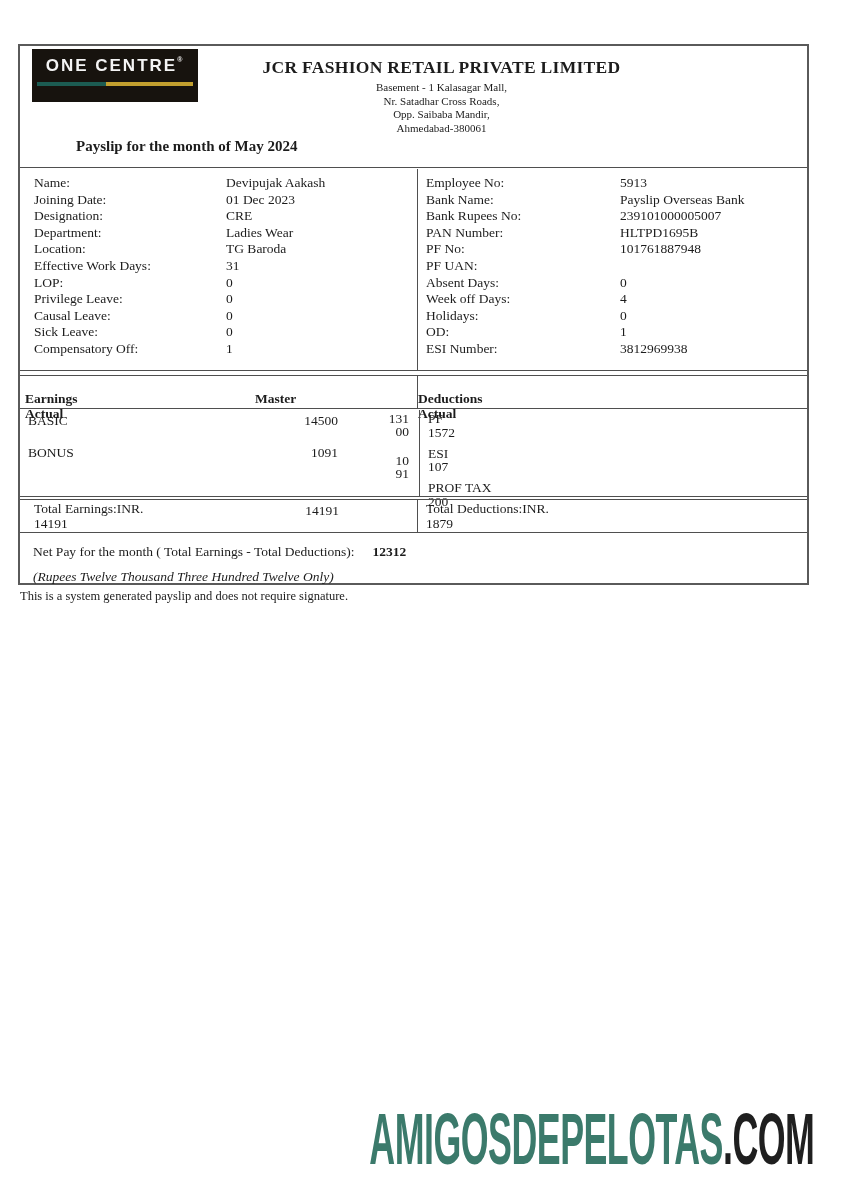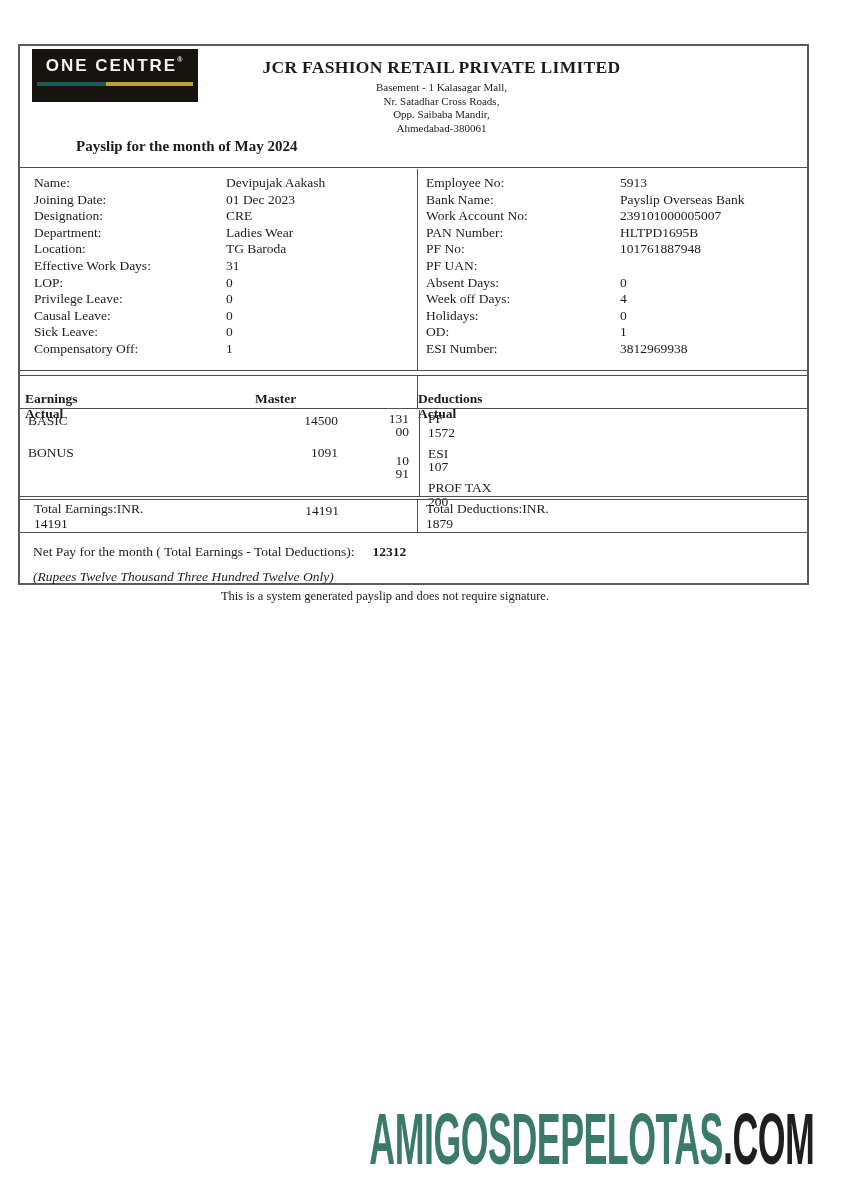--- a/index.html
+++ b/index.html
@@ -70,21 +70,21 @@
   .totals-right { flex:1; padding:2px 0 0 8px; }
   .tot-text { white-space:pre-line; line-height:14.5px; }
   .tot-master-val { position:absolute; top:3px; left:210px; width:109px; text-align:right; }
 
   
   .sec-netpay { top:489px; height:50px; padding:9px 0 0 13px; font-size:13.5px; }
   .netpay-value { font-weight:bold; margin-left:18px; }
   .net-words { margin-top:9px; font-style:italic; }
 
   
-  .footer-note { position:absolute; left:0; width:750px; top:589px; text-align:center; font-size:12.5px;padding-left:20px; }
+  .footer-note { position:absolute; left:0; width:750px; top:589px; font-size:12.5px;padding-left:20px; }
 
   
   .watermark {
     position:absolute; right:28px; top:1102px;
     font-family:"Liberation Sans", sans-serif; font-weight:bold;
     font-size:73px; line-height:73px; letter-spacing:-1px; white-space:nowrap;
     transform:scaleX(0.49); transform-origin:100% 0;
   }
   .wm-name { color:#3b7a6b; }
   .wm-tld  { color:#1f1f1f; }
@@ -165,21 +165,21 @@
       <div class="info-col-right">
         <div class="info-row">
             <div class="info-label-r">Employee No:</div>
             <div class="info-value">5913</div>
           </div>
         <div class="info-row">
             <div class="info-label-r">Bank Name:</div>
             <div class="info-value">Payslip Overseas Bank</div>
           </div>
         <div class="info-row">
-            <div class="info-label-r">Work Account No:</div>
+            <div class="info-label-r">Bank Rupees No:</div>
             <div class="info-value">239101000005007</div>
           </div>
         <div class="info-row">
             <div class="info-label-r">PAN Number:</div>
             <div class="info-value">HLTPD1695B</div>
           </div>
         <div class="info-row">
             <div class="info-label-r">PF No:</div>
             <div class="info-value">101761887948</div>
           </div>

